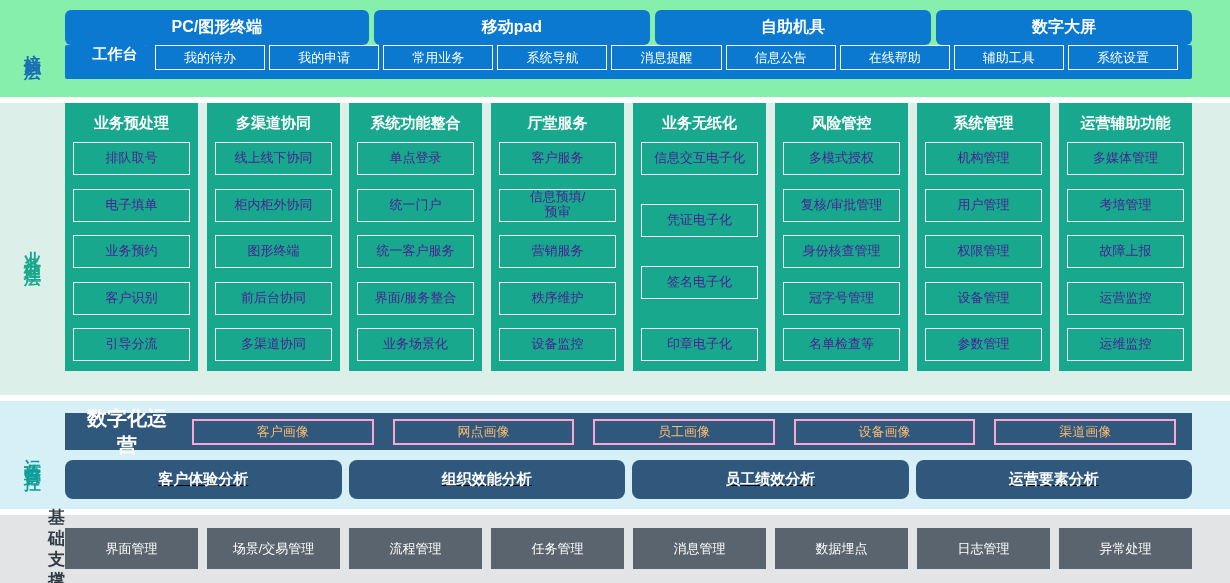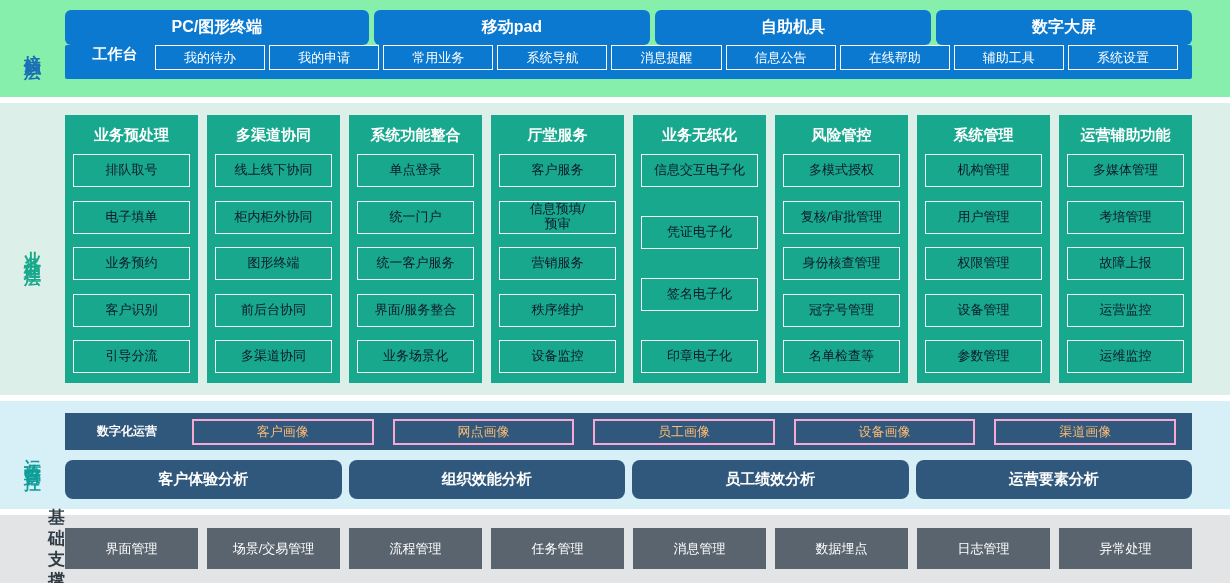--- a/index.html
+++ b/index.html
@@ -36,49 +36,49 @@
   }
   .workbench-label { color: #ffffff; font-weight: bold; font-size: 15px; flex: 0 0 72px; text-align: center; }
   .workbench-item {
     flex: 1; height: 25px; border: 1px solid #ffffff; color: #ffffff; font-size: 13px;
     display: flex; align-items: center; justify-content: center; background: transparent;
   }
 
   
   .layer-business { height: 292px; background: #dcefe9; }
   .layer-business .v-label { color: #1aa98c; }
-  .business-columns { display: flex; gap: 9px; margin-top: 12px; height: 268px; }
+  .business-columns { display: flex; gap: 9px; height: 268px; }
   .business-col {
     flex: 1; background: #17a88d; padding: 7px 8px 10px 8px;
     display: flex; flex-direction: column;
   }
   .col-title {
     color: #ffffff; font-weight: bold; font-size: 15px; text-align: center;
     height: 26px; line-height: 26px; margin-bottom: 6px; white-space: nowrap;
   }
   .col-items { flex: 1; display: flex; flex-direction: column; justify-content: space-between; }
   .module-box {
-    height: 33px; border: 1px solid rgba(255,255,255,0.95); color: #0f172a;
+    height: 33px; border: 1px solid rgba(255,255,255,0.95); color: #4c1d95;
     font-size: 13px; display: flex; align-items: center; justify-content: center;
     text-align: center; white-space: pre-line; line-height: 1.15; padding: 0 2px;
   }
 
   
   .layer-operations { height: 108px; background: #d7eff7; }
   .layer-operations .v-label { color: #0f9e98; }
   .digital-bar {
     margin-top: 12px; height: 37px; background: #30587c;
     display: flex; align-items: center; padding: 0 16px; gap: 19px;
   }
-  .digital-label { color: #ffffff; font-weight: bold; font-size: 12px; flex: 0 0 92px; text-align: center; }
+  .digital-label { color: #ffffff; font-weight: bold; font-size: 20px; flex: 0 0 92px; text-align: center; }
   .portrait-box {
     flex: 1; height: 26px; border: 2px solid #f9a8d4; color: #fdba74; font-size: 13px;
     display: flex; align-items: center; justify-content: center;
   }
-  .analysis-row { display: flex; gap: 7px; margin-top: 10px; height: 39px; }
+  .analysis-row { display: flex; gap: 7px; margin-top: 10px; height: 39px; text-decoration: underline; }
   .analysis-box {
     flex: 1; background: #30587c; border-radius: 8px; color: #ffffff;
     font-weight: bold; font-size: 15px;
     display: flex; align-items: center; justify-content: center;
   }
 
   
   .layer-foundation { height: 68px; background: #e3e4e6; }
   .foundation-label {
     color: #2f3b45; font-weight: bold; font-size: 17px; width: 38px;

